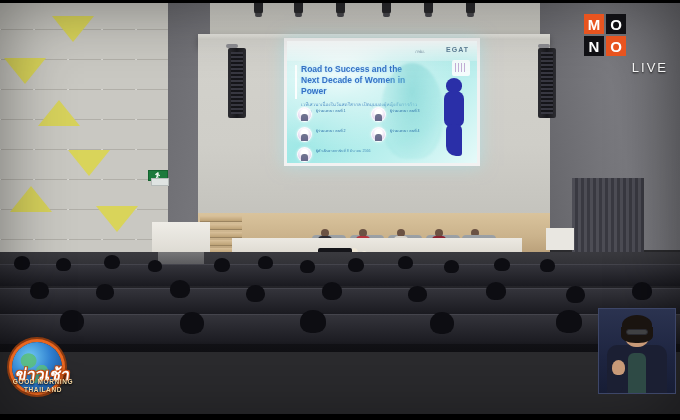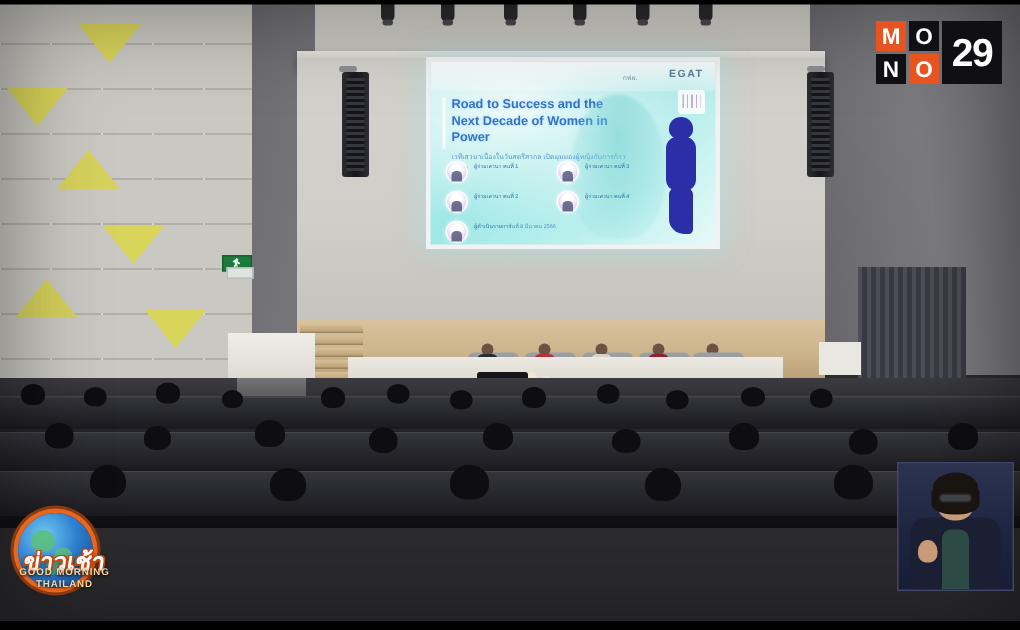--- a/index.html
+++ b/index.html
@@ -414,22 +414,22 @@
   <div class="vignette"></div>
 
   <div class="logo-block">
     <div class="mono">
       <div class="mono-grid">
         <div class="cell c-m">M</div>
         <div class="cell c-o1">O</div>
         <div class="cell c-n">N</div>
         <div class="cell c-o2">O</div>
       </div>
-      <div class="c29">29</div>
-    </div>
+    </div>
+    <div class="live">LIVE</div>
   </div>
 
 
   <div class="proglogo">
     <div class="globe"></div>
     <div class="pl-th">ข่าวเช้า</div>
     <div class="pl-en1">GOOD MORNING</div>
     <div class="pl-en2">THAILAND</div>
   </div>
 

